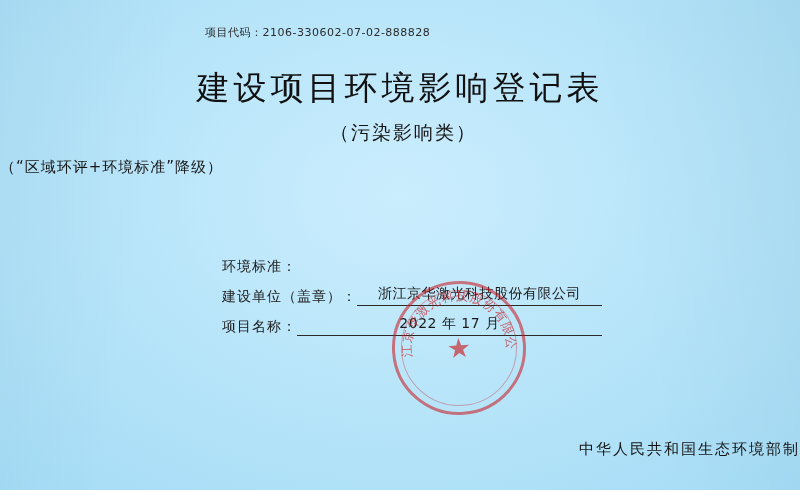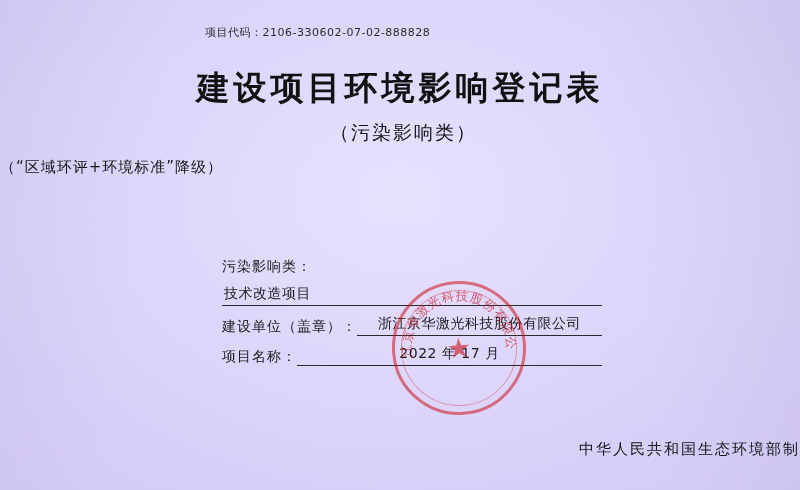--- a/index.html
+++ b/index.html
@@ -11,21 +11,21 @@
     height: 490px;
     background: #ffffff;
     font-family: "DejaVu Sans", "Liberation Sans", sans-serif;
     color: #1a1a1a;
     overflow: hidden;
   }
   .page {
     position: relative;
     width: 800px;
     height: 490px;
-    background: #c4b5fd;
+    background: #7dd3fc;
     box-sizing: border-box;
     overflow: hidden;
   }
   
   .page::before {
     content: "";
     position: absolute;
     inset: 0;
     background:
       linear-gradient(100deg, rgba(0,0,0,0.025) 0%, rgba(0,0,0,0) 22%),
@@ -50,21 +50,21 @@
     white-space: nowrap;
   }
 
   .main-title {
     position: absolute;
     left: 0;
     right: 0;
     top: 66px;
     text-align: center;
     font-size: 33px;
-    font-weight: bold;
+    font-weight: normal;
     letter-spacing: 4px;
     color: #111;
   }
 
   .subtitle {
     position: absolute;
     left: 0;
     right: 0;
     top: 120px;
     text-align: center;
@@ -189,26 +189,23 @@
 
     <div class="main-title">建设项目环境影响登记表</div>
 
     <div class="subtitle">（污染影响类）</div>
 
     <div class="subtitle-2">（“区域环评+环境标准”降级）</div>
 
     <div class="fields">
 
       <div class="field-row">
-        <span class="field-label">污染影响类：</span>
+        <span class="field-label">环境标准：</span>
       </div>
 
-      <div class="field-row continuation">
-        <span class="field-value">技术改造项目</span>
-      </div>
 
       <div class="field-row">
         <span class="field-label">建设单位（盖章）：</span>
         <span class="field-value center">浙江京华激光科技股份有限公司</span>
       </div>
 
       <div class="field-row">
         <span class="field-label">项目名称：</span>
         <span class="field-value center">2022 年 17 月</span>
       </div>

